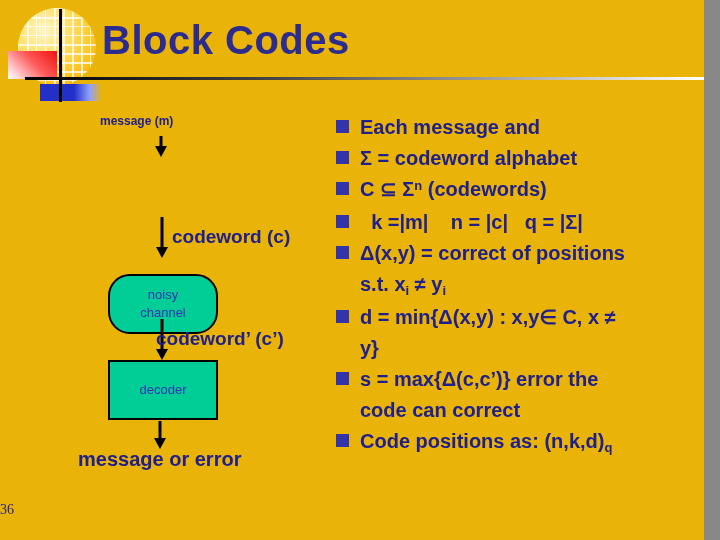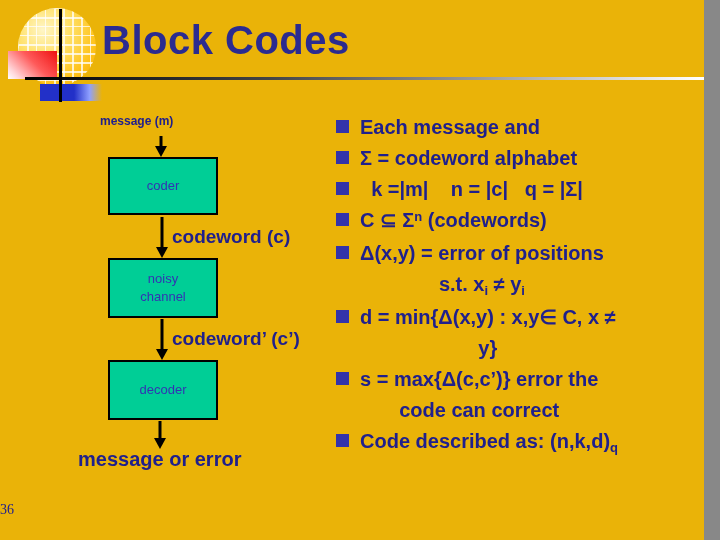--- a/index.html
+++ b/index.html
@@ -30,43 +30,43 @@
   }
   
   .title{
     position:absolute;left:102px;top:18px;margin:0;
     font-size:40px;font-weight:bold;color:#2b2b90;letter-spacing:.5px;
   }
   
   .flow-label{position:absolute;font-weight:bold;color:#20208c;}
   .lbl-input{left:100px;top:114px;font-size:12px;}
   .lbl-cw{left:172px;top:226px;font-size:19px;}
-  .lbl-cwp{left:172px;top:328px;font-size:19px;}
+  .lbl-cwp{left:156px;top:328px;font-size:19px;}
   .lbl-out{left:78px;top:448px;font-size:20px;}
   .fbox{
     position:absolute;left:108px;width:110px;background:#00ce96;border:2px solid #000;
     display:flex;align-items:center;justify-content:center;box-sizing:border-box;
     color:#3333b3;font-size:13px;text-align:center;line-height:1.35;white-space:pre-line;
   }
   .box-coder{top:157px;height:58px;}
-  .box-channel{top:258px;height:60px;}
+  .box-channel{top:274px;height:60px;border-radius:22px;}
   .box-decoder{top:360px;height:60px;}
   .arrow{position:absolute;width:12px;}
   .arrow .stem{position:absolute;left:50%;transform:translateX(-50%);top:0;bottom:9px;width:3px;background:#000;}
   .arrow .head{
     position:absolute;left:50%;transform:translateX(-50%);bottom:0;width:0;height:0;
     border-left:6px solid transparent;border-right:6px solid transparent;border-top:11px solid #000;
   }
   .a1{left:155px;top:136px;height:21px;}
   .a2{left:156px;top:217px;height:41px;}
   .a3{left:156px;top:319px;height:41px;}
   .a4{left:154px;top:421px;height:28px;}
   
   .bullets{position:absolute;left:336px;top:112px;width:378px;}
-  .bullet-item{display:flex;align-items:flex-start;text-align:center;}
+  .bullet-item{display:flex;align-items:flex-start;}
   .bullet-square{flex:none;width:13px;height:13px;background:#3333aa;margin-top:8px;}
   .bullet-text{
     margin-left:11px;font-size:20px;font-weight:bold;color:#20208c;
     line-height:31px;white-space:pre-wrap;
   }
   .bullet-text .sub{font-size:13px;position:relative;top:4px;}
   .bullet-text .sup{font-size:13px;position:relative;top:-6px;}
   
   .pageno{
     position:absolute;left:0;top:502px;width:720px;
@@ -86,21 +86,20 @@
 
   <h1 class="title">Block Codes</h1>
 
   <div class="flow-label lbl-input">message (m)</div>
 
   <div class="arrow a1">
     <div class="stem"></div>
     <div class="head"></div>
   </div>
 
-  <div class="fbox box-coder">coder</div>
 
   <div class="arrow a2">
     <div class="stem"></div>
     <div class="head"></div>
   </div>
   <div class="flow-label lbl-cw">codeword (c)</div>
 
   <div class="fbox box-channel">noisy
 channel</div>
 
@@ -122,39 +121,39 @@
       <div class="bullet-item">
         <span class="bullet-square"></span>
         <div class="bullet-text"><span>Each message and</span><br></div>
       </div>
       <div class="bullet-item">
         <span class="bullet-square"></span>
         <div class="bullet-text"><span>Σ = codeword alphabet</span></div>
       </div>
       <div class="bullet-item">
         <span class="bullet-square"></span>
+        <div class="bullet-text"><span>C ⊆ Σ</span><span class="sup">n</span><span> (codewords)</span></div>
+      </div>
+      <div class="bullet-item">
+        <span class="bullet-square"></span>
         <div class="bullet-text"><span>  k =|m|    n = |c|   q = |Σ|</span></div>
       </div>
       <div class="bullet-item">
         <span class="bullet-square"></span>
-        <div class="bullet-text"><span>C ⊆ Σ</span><span class="sup">n</span><span> (codewords)</span></div>
-      </div>
-      <div class="bullet-item">
-        <span class="bullet-square"></span>
-        <div class="bullet-text"><span>Δ(x,y) = error of positions</span><br><span>s.t. x</span><span class="sub">i</span><span> ≠ y</span><span class="sub">i</span></div>
+        <div class="bullet-text"><span>Δ(x,y) = correct of positions</span><br><span>s.t. x</span><span class="sub">i</span><span> ≠ y</span><span class="sub">i</span></div>
       </div>
       <div class="bullet-item">
         <span class="bullet-square"></span>
         <div class="bullet-text"><span>d = min{Δ(x,y) : x,y∈ C, x ≠</span><br><span>y}</span></div>
       </div>
       <div class="bullet-item">
         <span class="bullet-square"></span>
         <div class="bullet-text"><span>s = max{Δ(c,c’)} error the</span><br><span>code can correct</span></div>
       </div>
       <div class="bullet-item">
         <span class="bullet-square"></span>
-        <div class="bullet-text"><span>Code described as: (n,k,d)</span><span class="sub">q</span></div>
+        <div class="bullet-text"><span>Code positions as: (n,k,d)</span><span class="sub">q</span></div>
       </div>
     </div>
 
   <div class="pageno">36</div>
 
 </div>
 
 </body></html>

